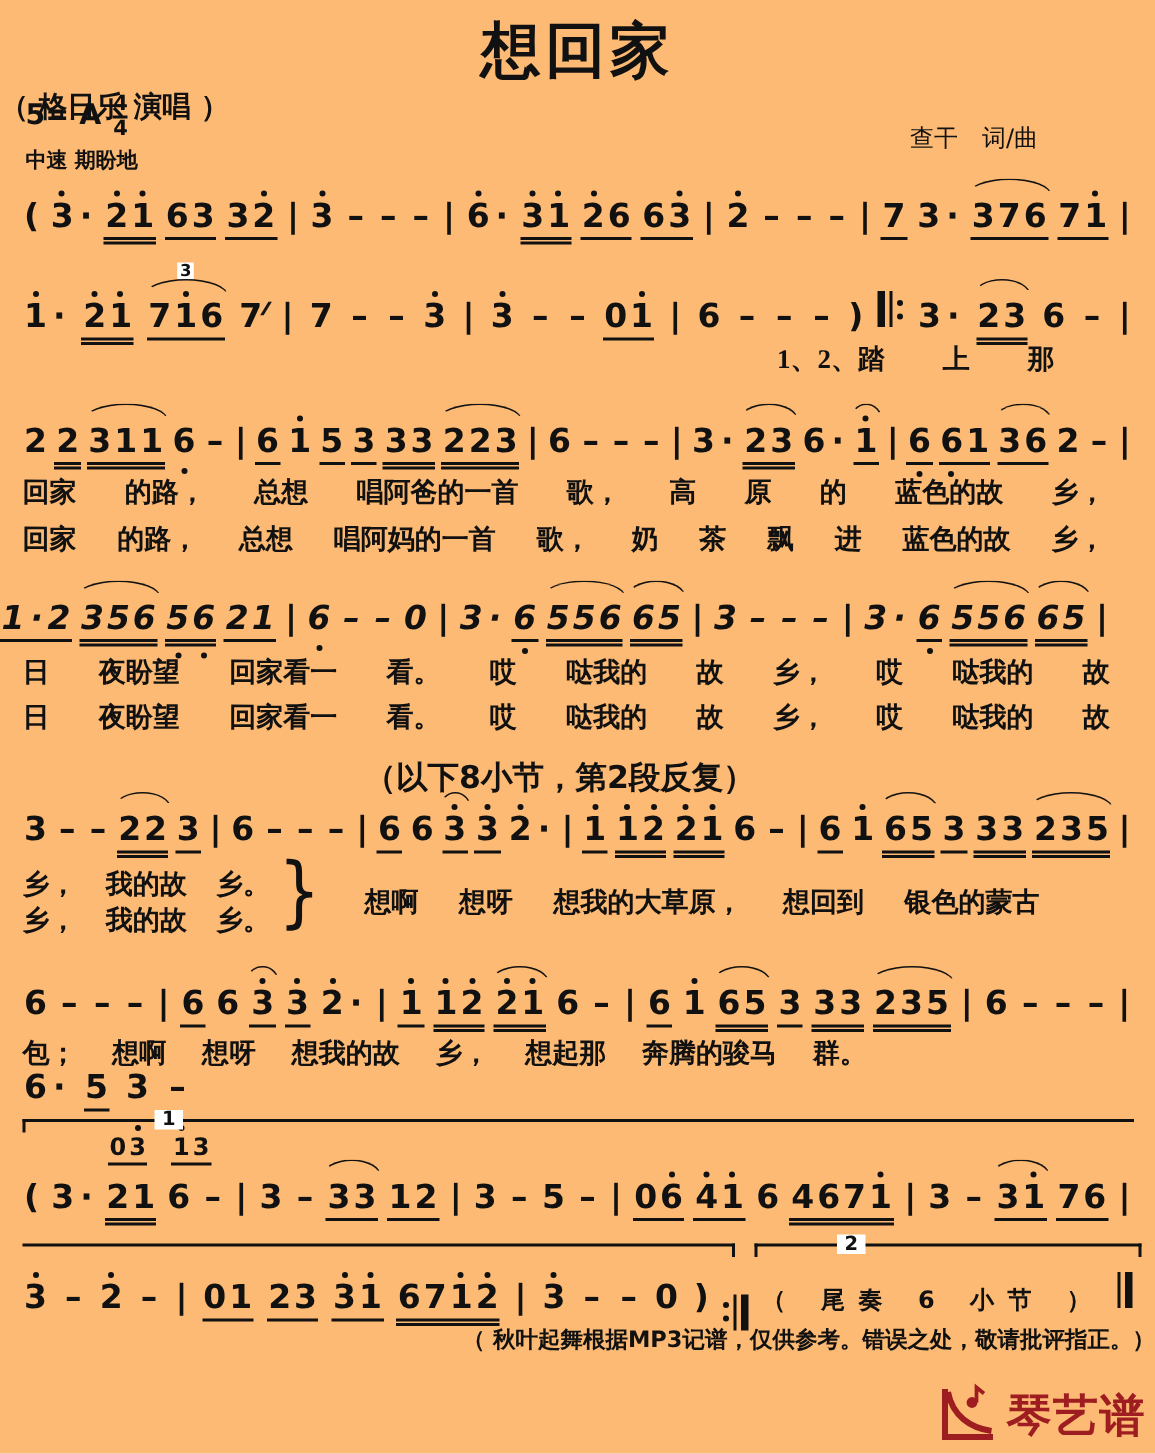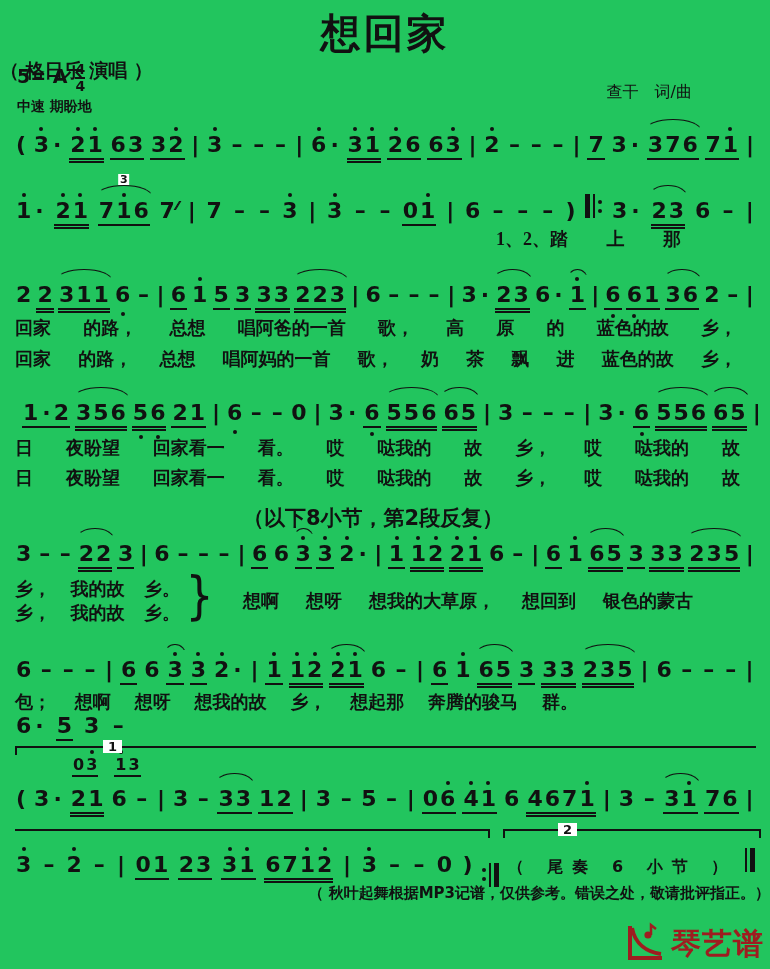--- a/index.html
+++ b/index.html
@@ -1,16 +1,16 @@
 <!DOCTYPE html>
 <html><head>
 <meta charset="utf-8">
 <style>
   html,body{margin:0;padding:0;background:#e8e8e8}
-  .page{position:relative;width:770px;height:969px;background:#22c55e;color:#111;
+  .page{position:relative;width:770px;height:969px;background:#fdba74;color:#111;
         font-family:"DejaVu Sans",sans-serif;overflow:hidden;margin:0 auto}
   .ttl{position:absolute;top:6px;left:0;right:0;text-align:center;font-size:40px;
        font-weight:bold;letter-spacing:3px;margin:0}
   .sub{position:absolute;top:58px;left:0;right:0;font-size:19px;font-weight:bold}
   .credit{position:absolute;top:82px;right:78px;font-size:16px;font-weight:normal}
   .key{position:absolute;top:62px;left:17px;font-size:19px;font-weight:bold}
   .frac{display:inline-block;vertical-align:middle;margin-left:8px;text-align:center;
         font-size:14px;line-height:1.05;font-weight:bold}
   .frac .tn{display:block}
   .frac .bn{display:block;border-top:2px solid #111}
@@ -164,21 +164,21 @@
         <span class="grp"><span class="ch">6</span><span class="aug">·</span></span>
         <span class="grp u1"><span class="ch up">1</span><i class="arc"></i></span>
         <span class="barv">|</span>
         <span class="grp u1"><span class="ch dn">6</span></span>
         <span class="grp u1"><span class="ch dn">6</span><span class="ch">1</span></span>
         <span class="grp u1"><span class="ch">3</span><span class="ch">6</span><i class="arc"></i></span>
         <span class="grp"><span class="ch">2</span></span>
         <span class="dashT">–</span>
         <span class="barv">|</span>
       </div>
-      <div class="mline" style="top: 400px; left: 22px; width: 740px;">
+      <div class="mline" style="top: 400px; left: 0; width: 740px; font-style: italic;">
         <span class="grp u1"><span class="ch">1</span><span class="aug">·</span><span class="ch">2</span></span>
         <span class="grp u2"><span class="ch">3</span><span class="ch">5</span><span class="ch">6</span><i class="arc"></i></span>
         <span class="grp u2"><span class="ch dn">5</span><span class="ch dn">6</span></span>
         <span class="grp u1"><span class="ch">2</span><span class="ch">1</span></span>
         <span class="barv">|</span>
         <span class="grp"><span class="ch dn">6</span></span>
         <span class="dashT">–</span>
         <span class="dashT">–</span>
         <span class="grp"><span class="ch">0</span></span>
         <span class="barv">|</span>
@@ -322,21 +322,21 @@
           </span>
           <i class="bl"></i>
           <i class="bl thick"></i>
         </span>
         <span class="tail">（ 尾奏 6 小节 ）</span>
         <span class="rep">
           <i class="bl"></i>
           <i class="bl thick"></i>
         </span>
       </div>
-      <div class="lyr" style="top: 227px; left: 496px; width: 185px;">
+      <div class="lyr" style="top: 227px; left: 518px; width: 185px;">
         <span class="seg">1、2、踏</span>
         <span class="seg">上</span>
         <span class="seg">那</span>
       </div>
       <div class="lyr" style="top: 316px; left: 15px; width: 722px;">
         <span class="seg">回家</span>
         <span class="seg">的路，</span>
         <span class="seg">总想</span>
         <span class="seg">唱阿爸的一首</span>
         <span class="seg">歌，</span>

